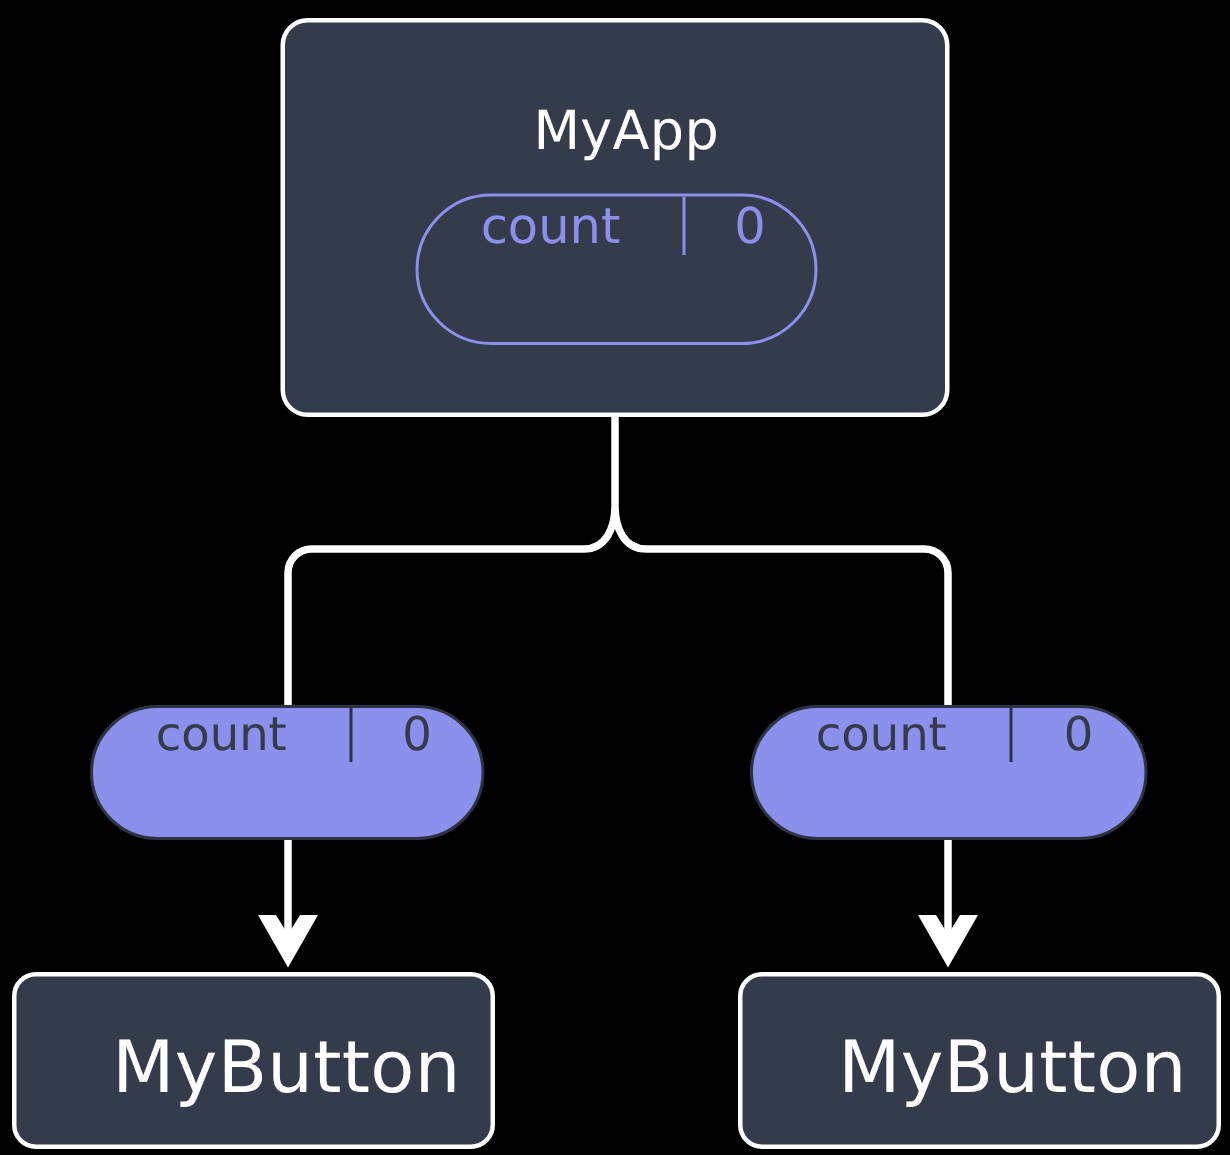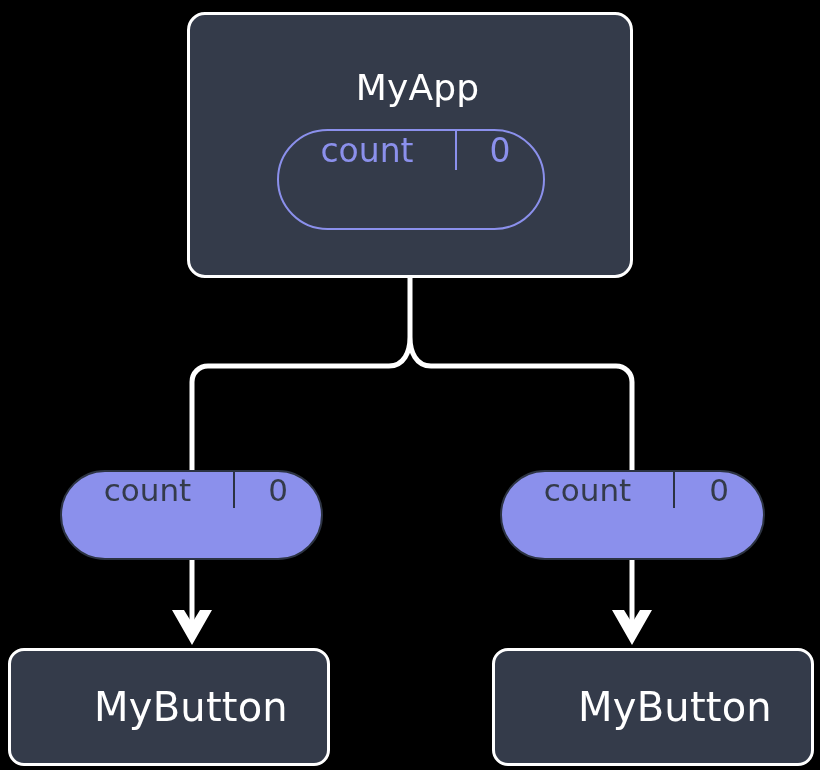--- a/index.html
+++ b/index.html
@@ -58,21 +58,21 @@
     font-size: 36px;
   }
 
   .box-mybutton {
     top: 648px;
     width: 322px;
     height: 118px;
   }
   .box-mybutton .comp-title {
     top: 33px;
-    font-size: 40px;
+    font-size: 48px;
     margin-left: 29px;
   }
   #box-mybutton-left  { left: 8px; }
   #box-mybutton-right { left: 492px; }
 
   
   .pill {
     position: absolute;
     box-sizing: border-box;
     display: flex;

